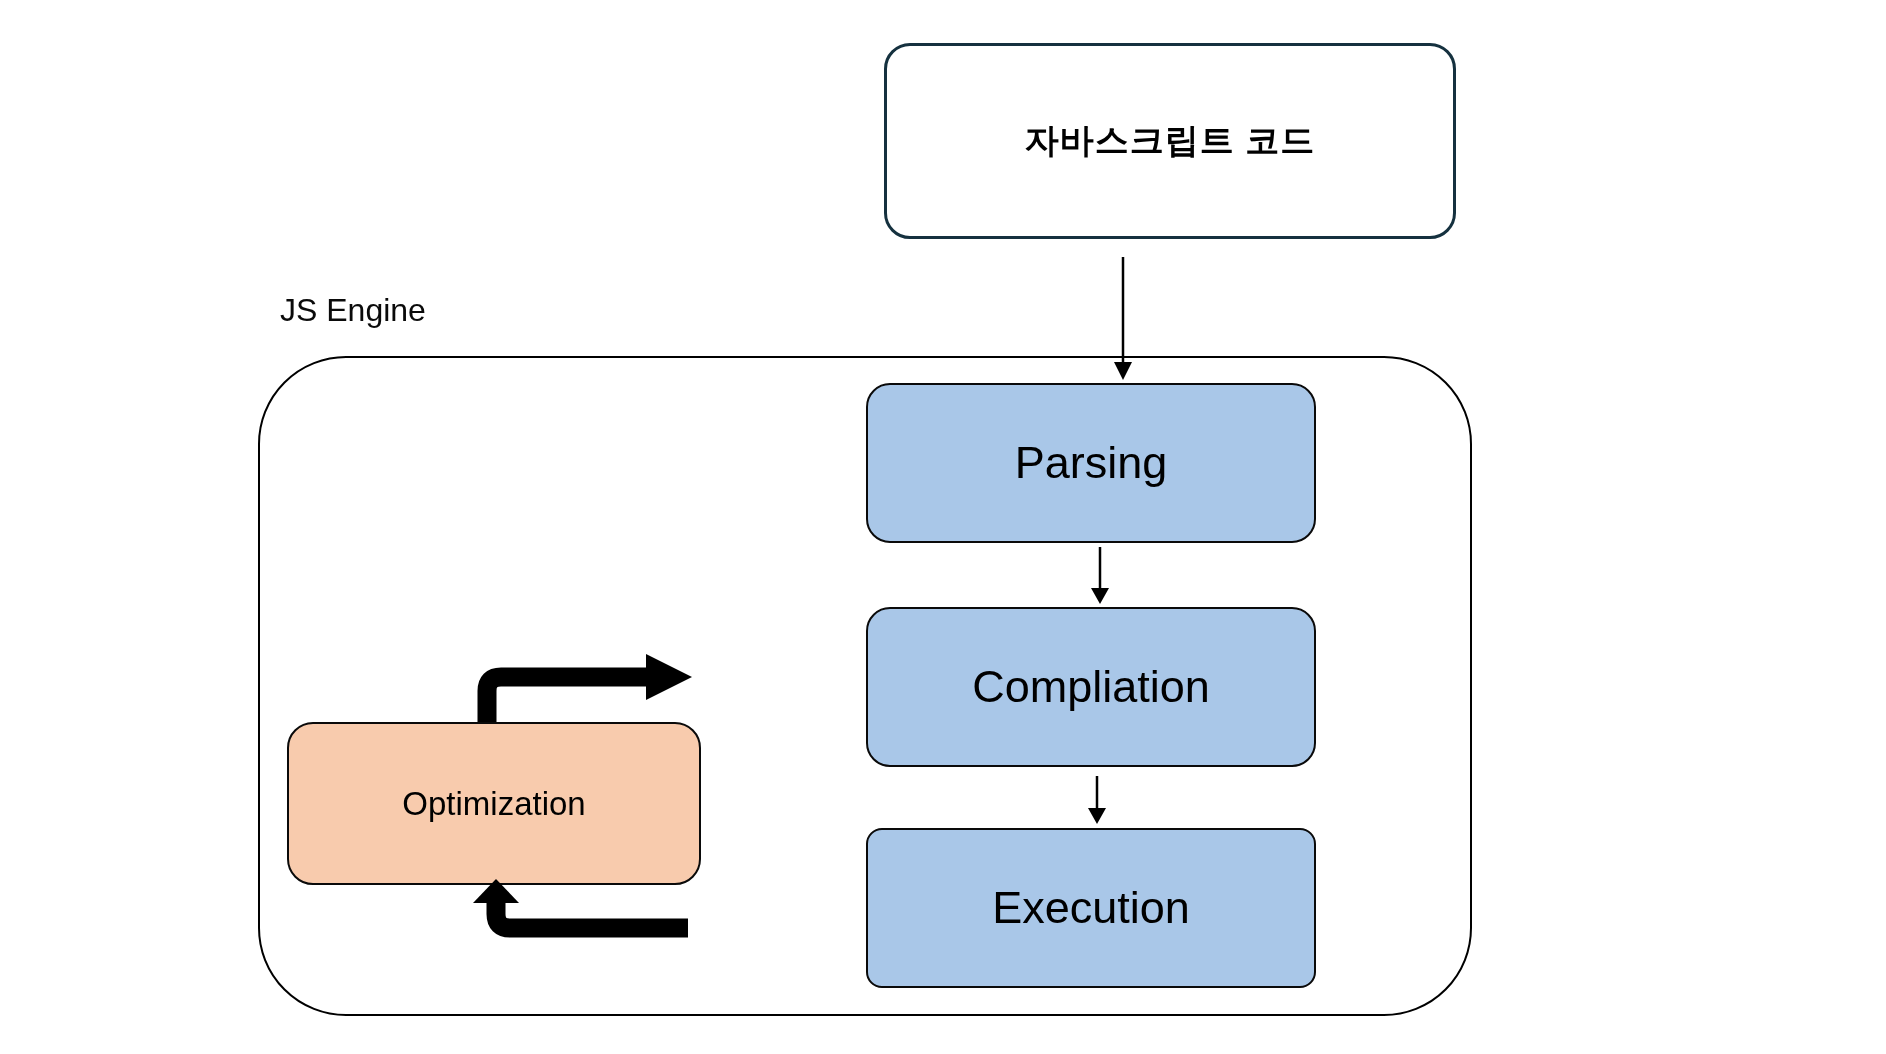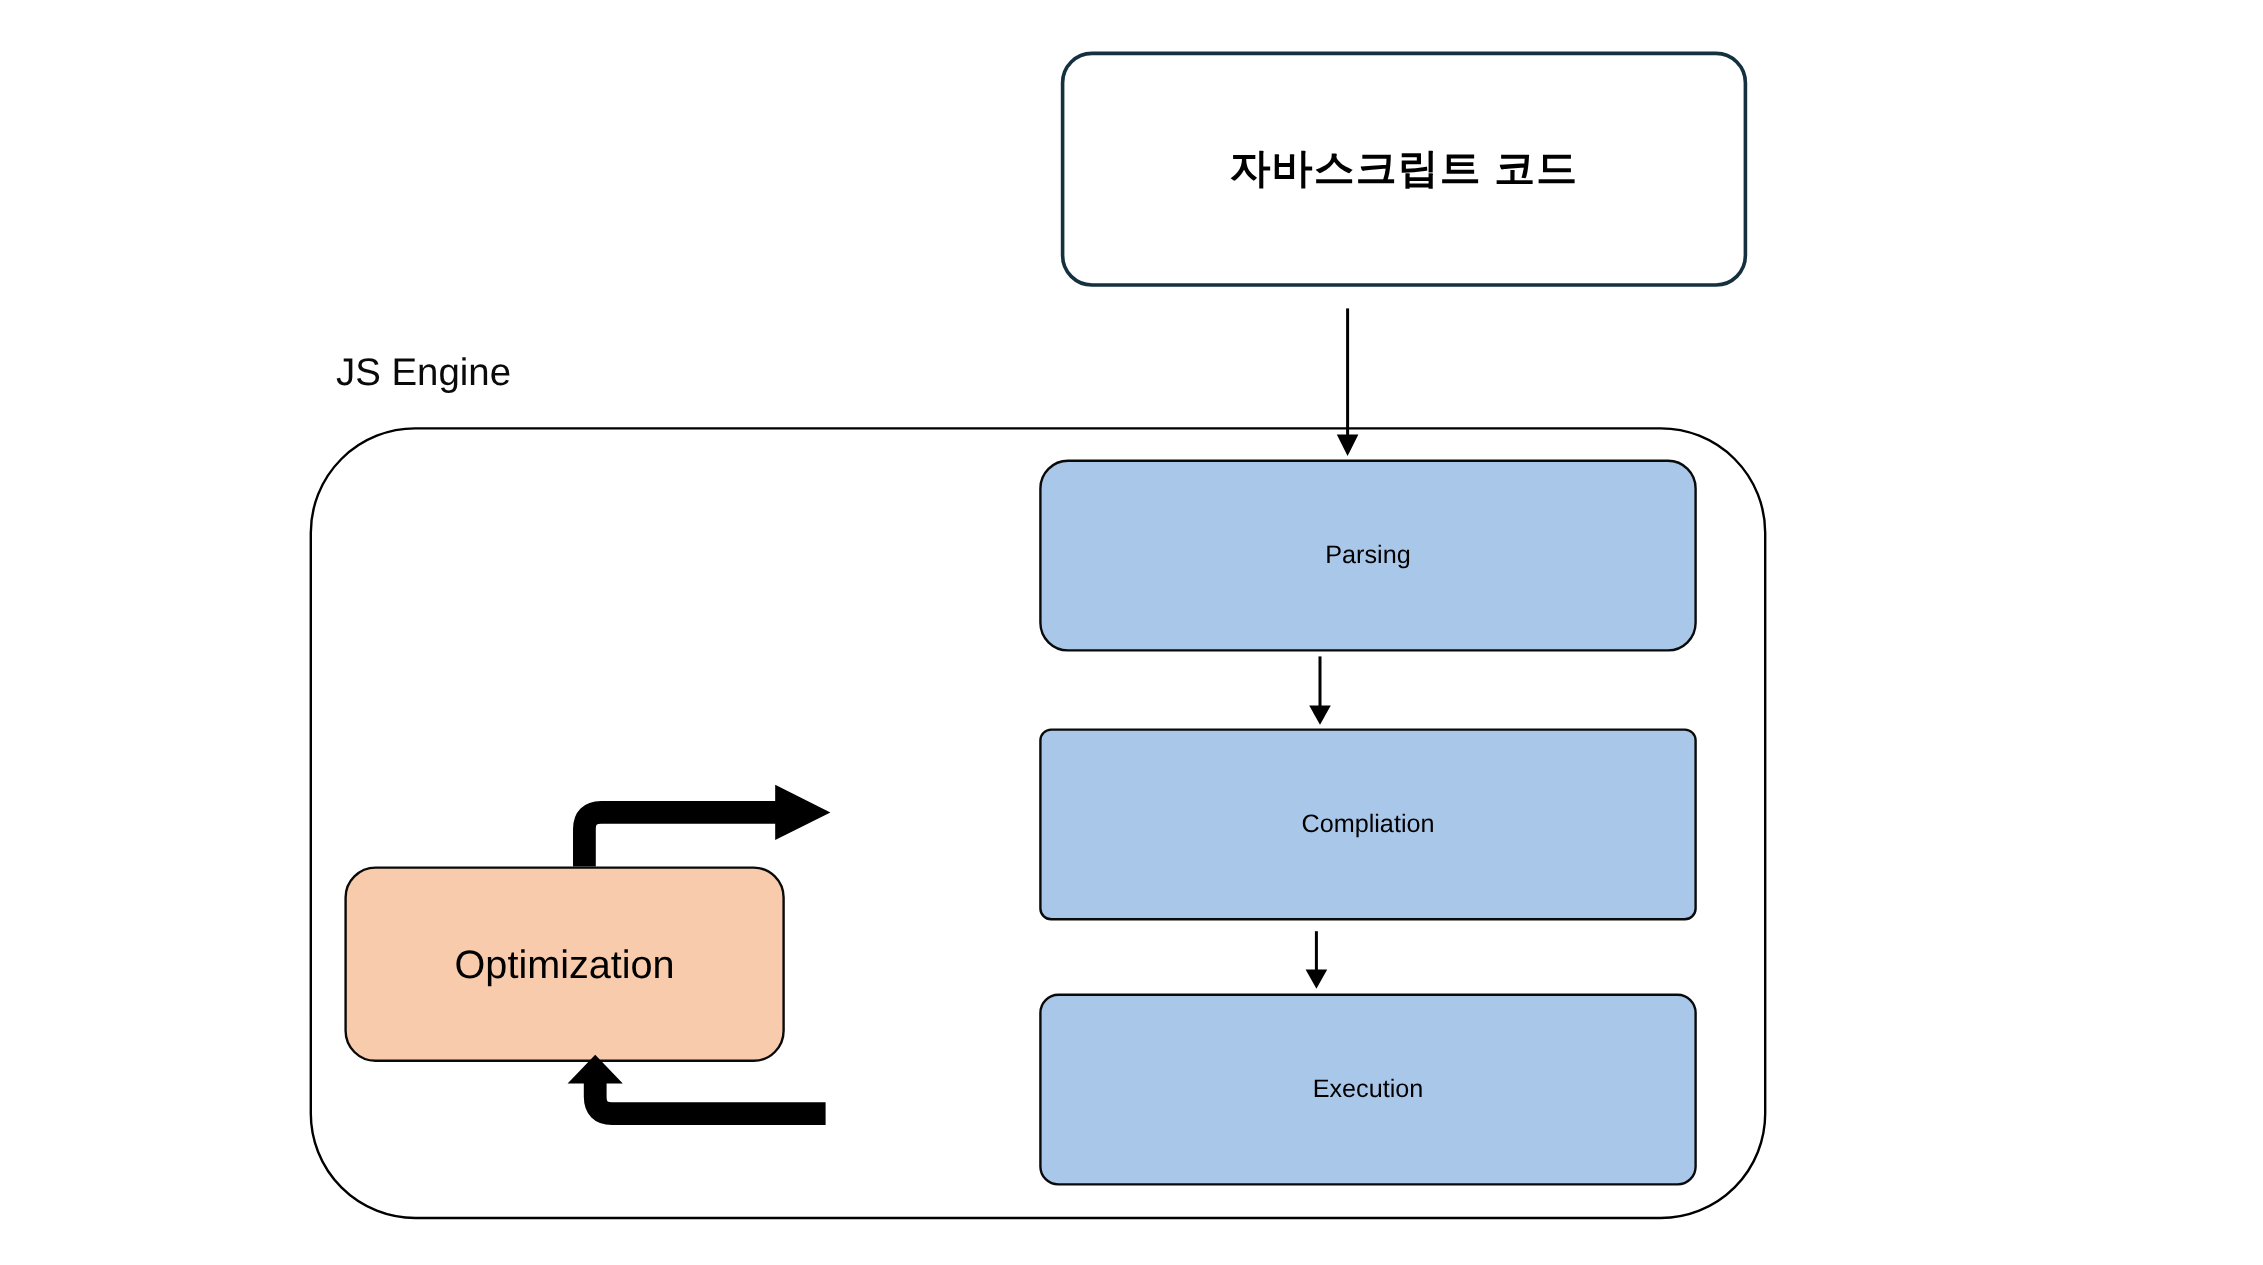--- a/index.html
+++ b/index.html
@@ -14,29 +14,29 @@
     font-size:34px;font-weight:bold;letter-spacing:1px;
   }
   .engine-container{
     position:absolute;left:258px;top:356px;width:1214px;height:660px;
     border:2.5px solid #000;border-radius:88px;background:#ffffff;box-sizing:border-box;
   }
   .engine-label{
     position:absolute;left:280px;top:272px;font-size:32px;color:#0a0a0a;margin-top:20px;
   }
   .stage{
-    left:866px;width:548px;height:160px;
+    left:866px;width:450px;height:160px;
     border:2.5px solid #0a0a0a;border-radius:24px;
-    font-size:21px;
+    font-size:45px;
   }
   .stage.parsing{top:383px;}
   .stage.compliation{top:607px;}
   .stage.execution{top:828px;}
   .opt-box{
-    left:287px;top:722px;width:367px;height:163px;
+    left:287px;top:722px;width:414px;height:163px;
     border:2.5px solid #0a0a0a;border-radius:26px;
     font-size:33px;
   }
   svg.overlay{position:absolute;left:0;top:0;width:1886px;height:1054px;pointer-events:none;}
   .thin-line{stroke:#000;stroke-width:2.5;fill:none;}
   .thin-head{fill:#000;stroke:none;}
   .thick-line{stroke:#000;stroke-width:19;fill:none;}
   .thick-head{fill:#000;stroke:none;}
 </style>
 </head>
@@ -47,21 +47,21 @@
   <div class="box source-box">
     <span>자바스크립트 코드</span>
   </div>
 
   <div class="engine-container"></div>
   <div class="engine-label">JS Engine</div>
 
   <div class="box stage parsing" style="background-color: rgb(169, 199, 232);">
     <span>Parsing</span>
   </div>
-  <div class="box stage compliation" style="background-color: rgb(169, 199, 232); border-radius: 10px;">
+  <div class="box stage compliation" style="background-color: rgb(169, 199, 232);">
     <span>Compliation</span>
   </div>
   <div class="box stage execution" style="background-color: rgb(169, 199, 232); border-radius: 16px;">
     <span>Execution</span>
   </div>
 
   <div class="box opt-box" style="background-color: rgb(248, 203, 173);">
     <span>Optimization</span>
   </div>
 

